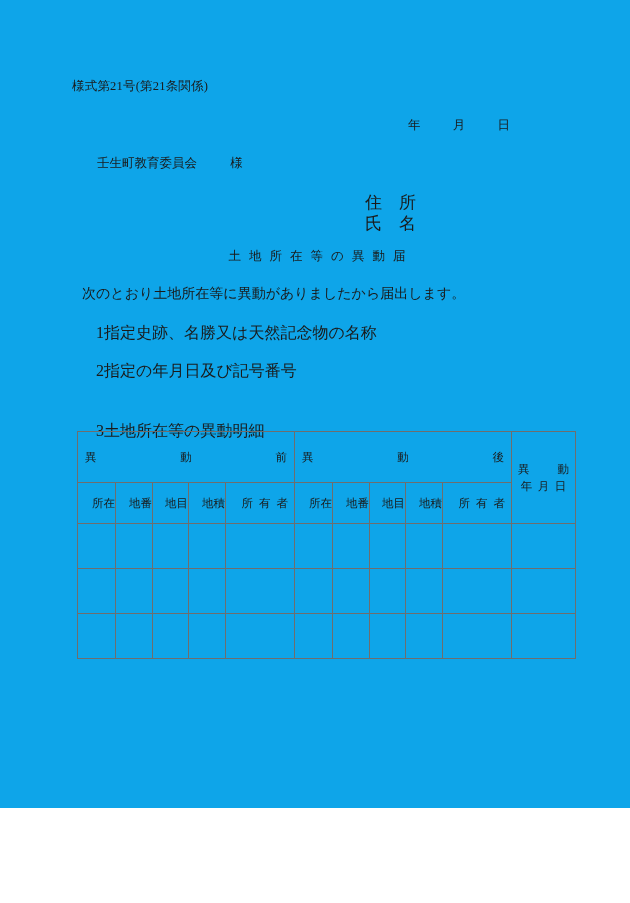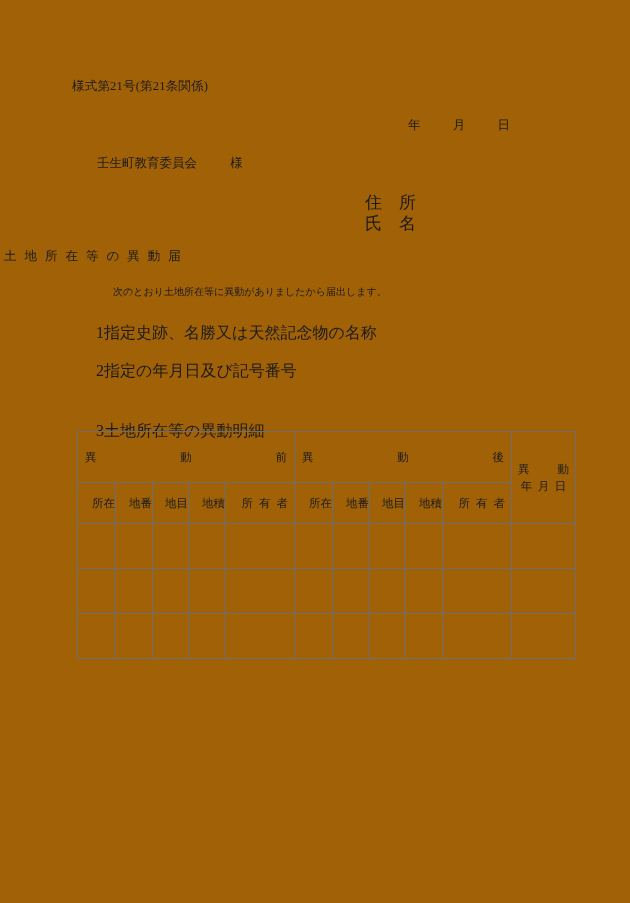--- a/index.html
+++ b/index.html
@@ -7,22 +7,22 @@
     padding: 0;
     background: #ffffff;
   }
   body {
     font-family: "Liberation Serif", "DejaVu Serif", serif;
     color: #1a1a1a;
   }
   .page {
     position: relative;
     width: 630px;
-    height: 903px;
-    background: #a16207;
+    height: 808px;
+    background: #0ea5e9;
     overflow: hidden;
   }
 
   
   .form-no {
     position: absolute;
     left: 72px;
     top: 78px;
     font-size: 12.5px;
     letter-spacing: 0.2px;
@@ -54,31 +54,32 @@
     font-size: 17px;
     line-height: 21px;
   }
   .applicant div { white-space: nowrap; }
 
   .doc-title {
     position: absolute;
     left: 0;
     right: 0;
     top: 248px;
+    text-align: center;
     font-size: 12.5px;
     letter-spacing: 8px;
-    padding-left: 4px;
+    padding-left: 12px;
     white-space: nowrap;
   }
 
   .lead {
     position: absolute;
-    left: 113px;
+    left: 82px;
     top: 285px;
-    font-size: 10px;
+    font-size: 14px;
     white-space: nowrap;
   }
 
   .item {
     position: absolute;
     left: 82px;
     font-size: 16px;
     white-space: nowrap;
     text-align: right;
   }

